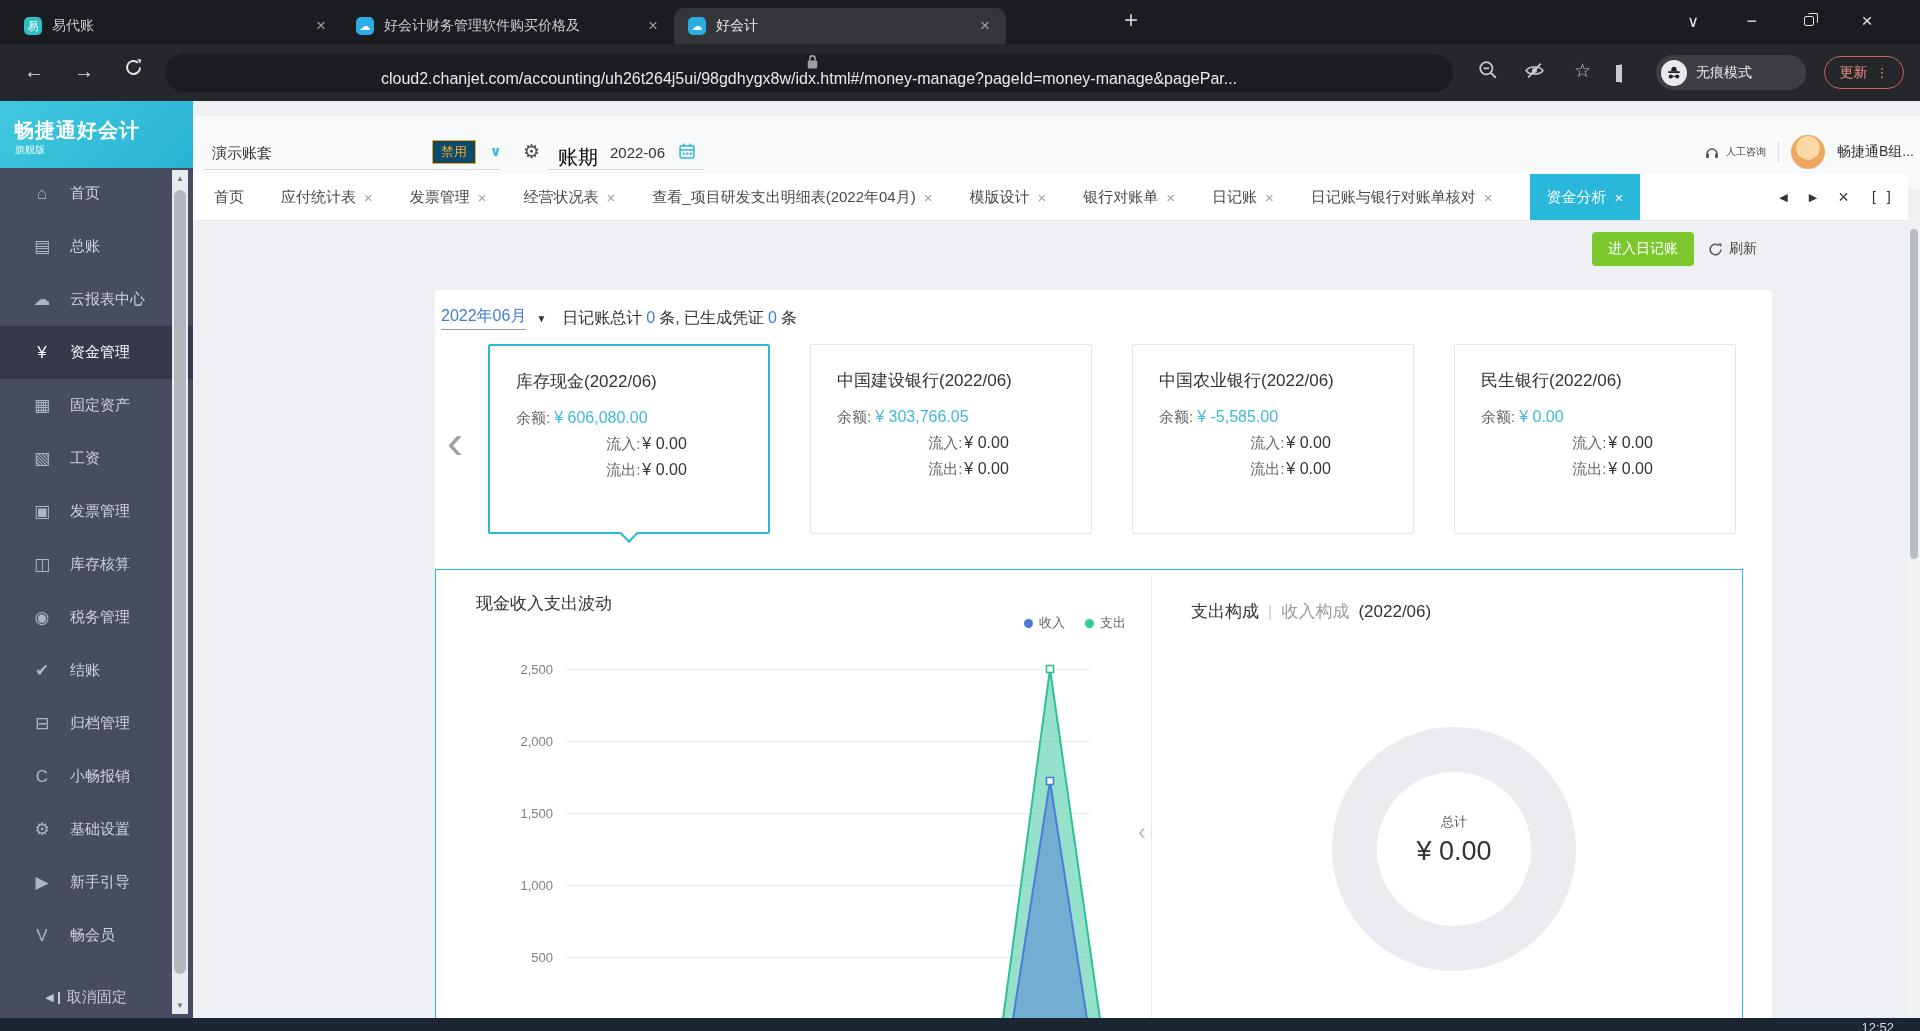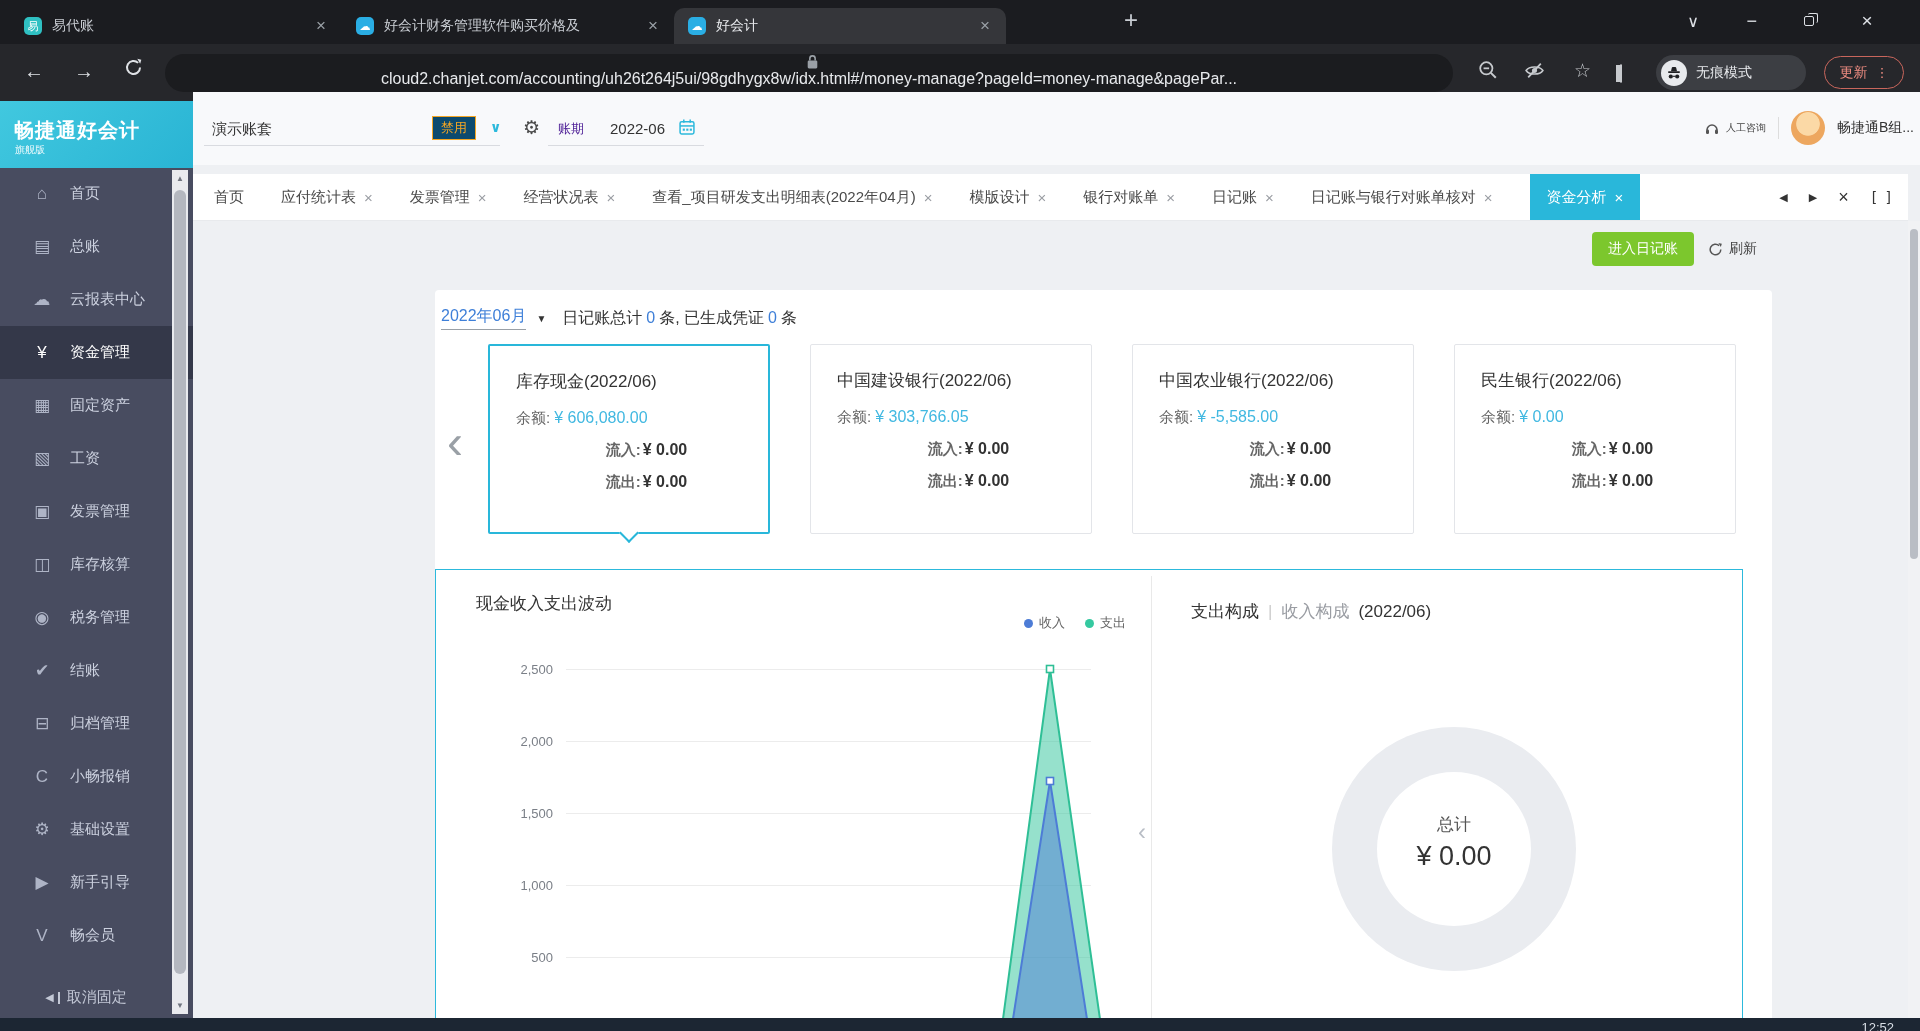--- a/index.html
+++ b/index.html
@@ -41,29 +41,29 @@
   .update{ position:absolute; left:1824px; top:12px; height:33px; width:80px; border:1px solid #c9665c;
            border-radius:17px; color:#f08d82; display:flex; align-items:center; justify-content:center;
            gap:8px; font-size:14px; }
   .update .dots{ font-size:13px; }
 
   
   .applogo{ position:absolute; left:0; top:101px; width:193px; height:67px;
             background:linear-gradient(135deg,#41c8df,#29b4d4); color:#fff; z-index:5; }
   .logo-title{ position:absolute; left:14px; top:16px; font-size:20px; font-weight:bold; letter-spacing:1px; }
   .logo-badge{ position:absolute; left:15px; top:42px; font-size:10px; opacity:.9; }
-  .appheader{ position:absolute; left:193px; top:92px; right:0; height:73px; background:#f8f9fb;padding-left:40px; }
+  .appheader{ position:absolute; left:193px; top:116px; right:0; height:73px; background:#f8f9fb;padding-left:40px; }
   .acct{ position:absolute; left:19px; top:28px; font-size:15px; color:#333; }
   .hgroupline1{ position:absolute; left:11px; top:53px; width:296px; border-bottom:1px solid #d9dbe0; }
   .hgroupline2{ position:absolute; left:355px; top:53px; width:156px; border-bottom:1px solid #d9dbe0; }
   .disabled-badge{ position:absolute; left:239px; top:24px; border:1px solid #f5a623; color:#f5a623;
             font-size:13px; border-radius:0; padding:2px 8px; background:#0c4a6e; }
   .disabled-caret{ position:absolute; left:297px; top:27px; color:#2cb9dc; font-size:14px; font-weight:bold; }
   .gear{ position:absolute; left:330px; top:24px; font-size:19px; color:#4a4a4a; }
-  .period-label{ position:absolute; left:365px; top:28px; font-size:13px; color:#4c1d95; }
+  .period-label{ position:absolute; left:365px; top:28px; font-size:20px; color:#000000; }
   .period-value{ position:absolute; left:417px; top:28px; font-size:15px; color:#333; }
   .cal-icon{ position:absolute; left:486px; top:27px; }
   .hright{ position:absolute; right:6px; top:19px; display:flex; align-items:center; gap:12px; }
   .support{ display:flex; align-items:center; gap:6px; font-size:10px; color:#444; }
   .hdivider{ width:1px; height:22px; background:#ddd; }
   .avatar{ width:34px; height:34px; border-radius:50%; background:radial-gradient(circle at 50% 38%,#fbd9a6 42%,#eda75f 45%); position:relative; }
   .username{ font-size:14px; color:#333; max-width:86px; overflow:hidden; white-space:nowrap; }
 
   
   .apptabbar{ position:absolute; left:193px; top:174px; right:12px; height:47px; background:#fff;
@@ -91,21 +91,21 @@
   .stats .num{ color:#3e7fd8; padding:0 4px; }
   .car-arrow{ position:absolute; top:128px; font-size:48px; color:#9aa0a6; line-height:48px; }
   .cards{ position:absolute; left:53px; top:54px; display:flex; gap:40px; }
   .card{ width:282px; height:190px; border:1px solid #e3e5e9; border-radius:2px; background:#fff; position:relative; }
   .card.active{ border:2px solid #29b7da; }
   .card.active::after{ content:''; position:absolute; left:50%; bottom:-8px; width:12px; height:12px; background:#fff;
         border-right:2px solid #29b7da; border-bottom:2px solid #29b7da; transform:translateX(-50%) rotate(45deg); }
   .card-title{ margin:24px 0 0 26px; font-size:17px; color:#333; }
   .card-balance{ margin:16px 0 0 26px; font-size:15px; color:#666; }
   .bal-val{ color:#41b8e1; font-size:16px; margin-left:4px; }
-  .card-flow{ margin-top:13px; text-align:center; font-size:15px; color:#666; padding-left:35px;font-weight:bold; }
+  .card-flow{ margin-top:7px; text-align:center; font-size:15px; color:#666; padding-left:35px; }
   .flow-val{ color:#333; font-size:16px; margin-left:2px; }
 
   
   .chartpanel{ position:absolute; left:0; top:279px; width:1308px; height:462px; border:1px solid #2cb9dc; background:#fff; }
   .fund-title{ position:absolute; left:40px; top:22px; font-size:17px; color:#333; }
   .legend{ position:absolute; left:588px; top:44px; display:flex; gap:20px; font-size:13px; color:#666; }
   .leg-item{ display:flex; align-items:center; gap:6px; }
   .leg-dot{ width:9px; height:9px; border-radius:50%; }
   .grid{ position:absolute; left:40px; top:63px; }
   .grow{ height:72px; display:flex; align-items:center; }
@@ -115,21 +115,21 @@
   .vdivider{ position:absolute; left:715px; top:6px; width:1px; height:448px; background:#e9e9e9; }
   .div-chev{ position:absolute; left:702px; top:248px; font-size:24px; color:#b9bec6; }
   .pie-title{ position:absolute; left:755px; top:30px; font-size:17px; }
   .pt-active{ color:#333; }
   .pt-sep{ color:#ccc; margin:0 9px; }
   .pt-inactive{ color:#9a9da3; }
   .pt-period{ color:#333; margin-left:9px; }
   .donut{ position:absolute; left:896px; top:157px; width:244px; height:244px; border-radius:50%; background:#eaecf0; }
   .donut::after{ content:''; position:absolute; left:45px; top:45px; width:154px; height:154px; border-radius:50%; background:#fff; }
   .donut-text{ position:absolute; left:896px; top:243px; width:244px; text-align:center; z-index:2; }
-  .donut-label{ font-size:17px; color:#555; }
+  .donut-label{ font-size:13px; color:#555; }
   .donut-value{ font-size:27px; color:#333; margin-top:5px; }
 
   
   .pagescroll{ position:absolute; right:0; top:221px; width:12px; bottom:0; background:#f1f2f4; }
   .pagescroll .thumb{ position:absolute; top:8px; left:2px; width:8px; height:330px; background:#b9bdc4; border-radius:4px; }
 
   
   .sidebar{ position:absolute; left:0; top:168px; width:193px; bottom:0; background:#484c60; z-index:5; }
   .side-items{ position:absolute; top:-1px; left:0; right:0; list-style:none; }
   .side-item{ height:53px; display:flex; align-items:center; gap:17px; padding-left:31px;

